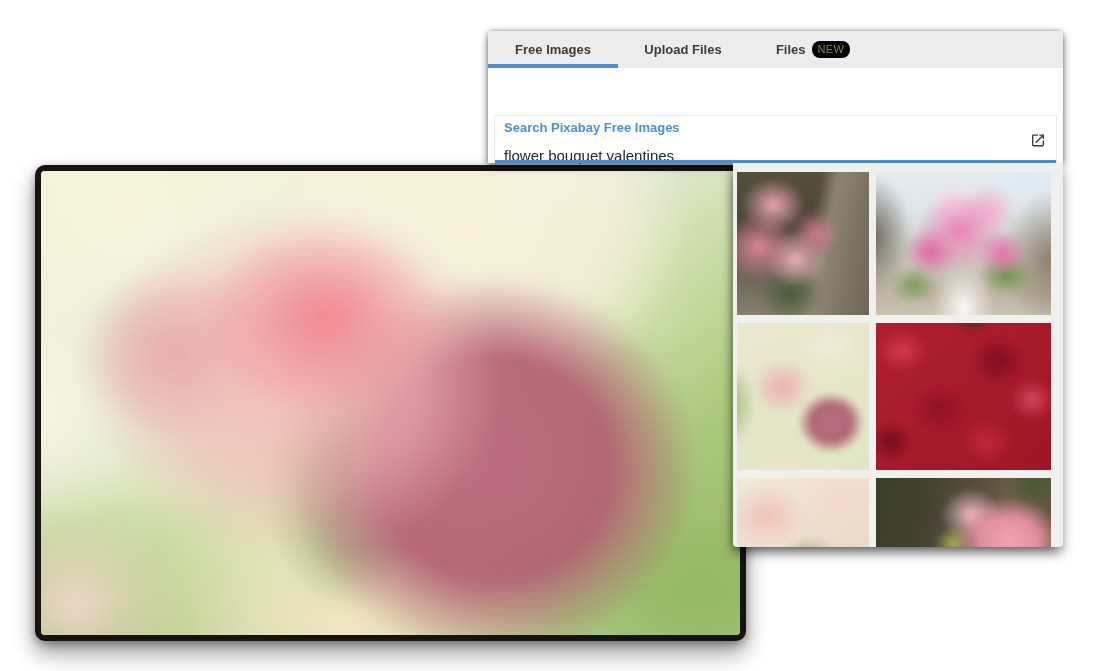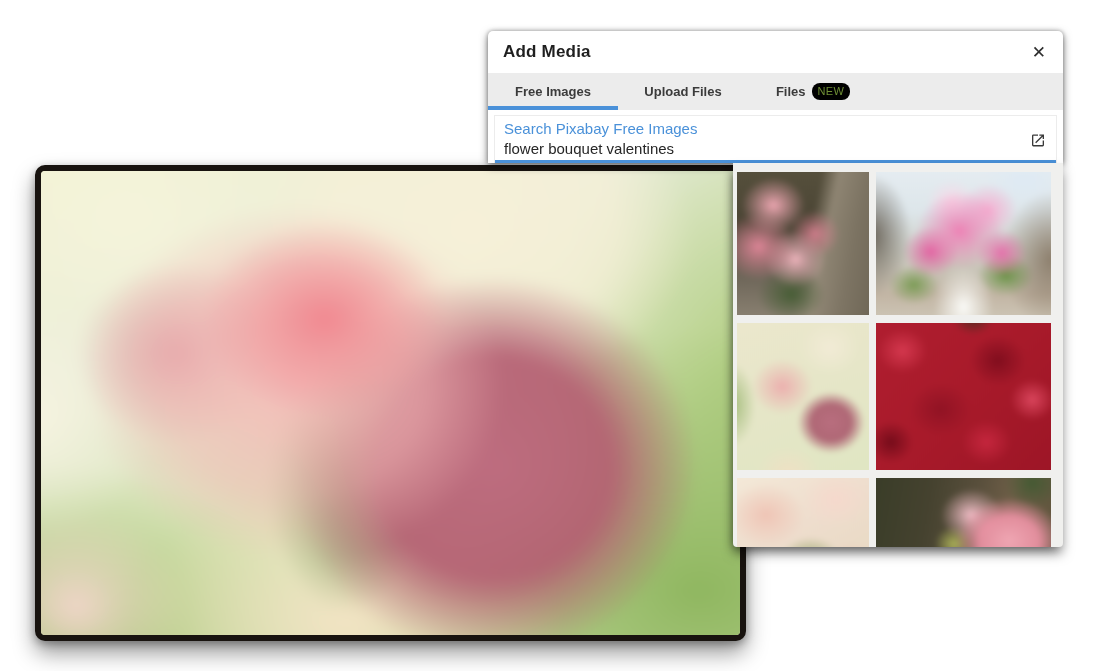--- a/index.html
+++ b/index.html
@@ -74,26 +74,26 @@
     font-size: 11px; font-weight: normal; letter-spacing: .3px;
     padding: 2px 6px 3px; border-radius: 8px;
   }
 
   .search-row { position: absolute; left: 0; right: 0; top: 79px; height: 53px; background: #fff; }
   .search-card {
     position: absolute; left: 6px; right: 6px; top: 5px; bottom: 0;
     border: 1px solid #ececec; border-bottom: none;
     padding: 4px 9px 0;
   }
-  .search-label { font-size: 15px; font-weight: normal; color: #4a91d9; display: block; }
+  .search-label { font-size: 13px; font-weight: bold; color: #4a91d9; display: block; }
   .search-input {
     border: none; outline: none; background: transparent;
     font-family: "Liberation Sans", sans-serif;
     font-size: 15px; color: #262626;
-    width: calc(100% - 34px); margin-top: 3px; padding: 0;
+    width: calc(100% - 34px); margin-top: 12px; padding: 0;
   }
   .search-underline { position: absolute; left: 0; right: 0; bottom: 0; height: 3px; background: #4a91d9; }
   .open-btn {
     position: absolute; right: 9px; top: 50%; transform: translateY(-42%);
     width: 18px; height: 18px; border: none; background: transparent; cursor: pointer; padding: 0;
   }
   .open-btn svg { width: 16px; height: 16px; fill: #3a3a3a; }
 
   
   .grid {
@@ -169,26 +169,20 @@
 <body>
 
 <div class="preview" aria-label="pastel rose bouquet preview">
   <div class="photo"></div>
 </div>
 
 <div class="modal">
 
   <div class="modal-top">
 
-    <div class="modal-header">
-      <span class="modal-title">Add Media</span>
-      <button class="close-btn">
-        <span>✕</span>
-      </button>
-    </div>
 
     <div class="tabs">
       <div class="tab">
         <span>Free Images</span>
         <div class="tab-indicator"></div>
       </div>
       <div class="tab">
         <span>Upload Files</span>
       </div>
       <div class="tab">

